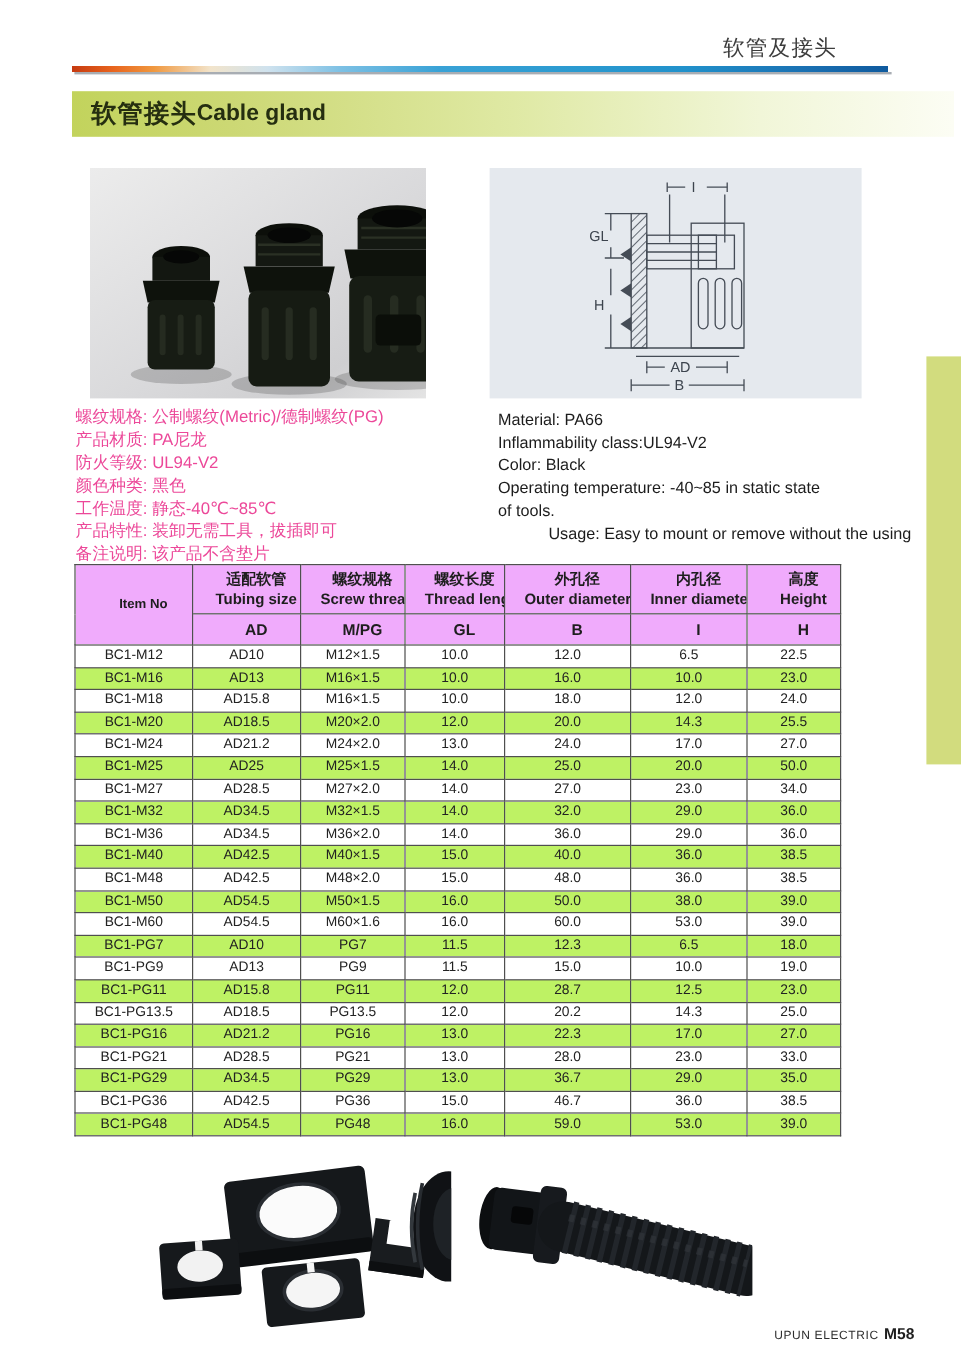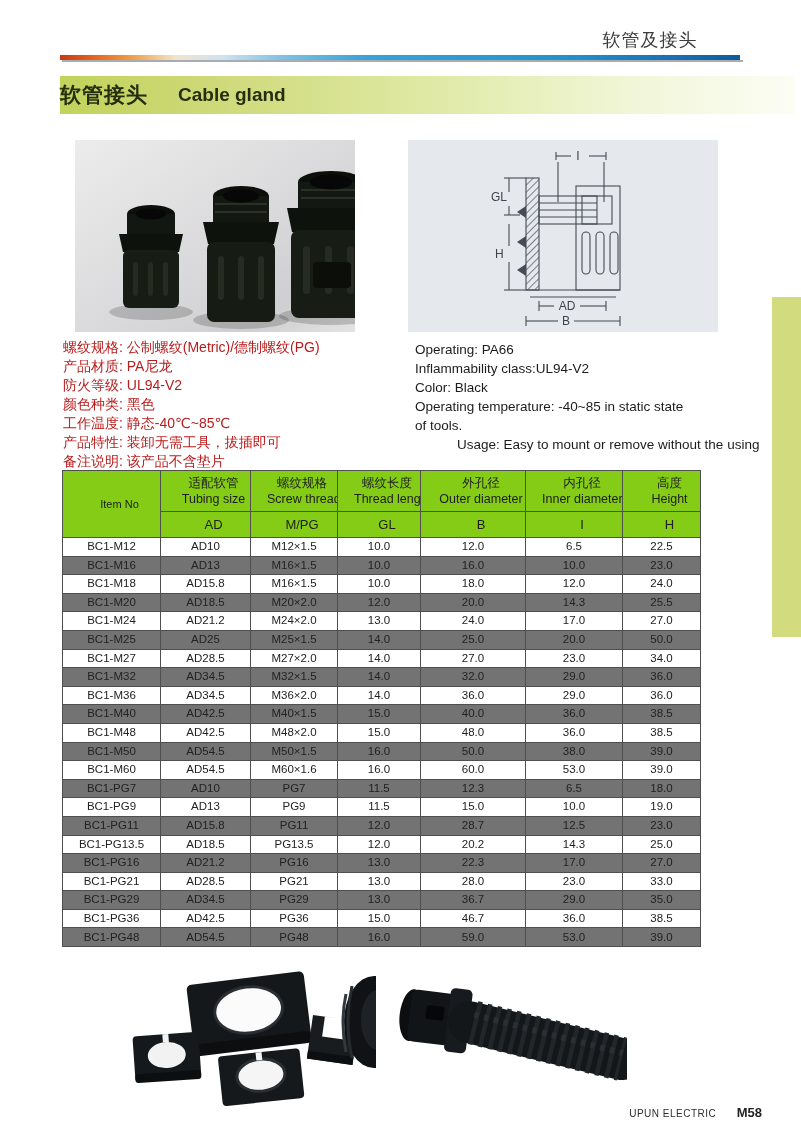--- a/index.html
+++ b/index.html
@@ -11,58 +11,58 @@
   .hdr-right { position:absolute; top:28px; left:560px; width:180px; text-align:center;
                font-size:18px; color:#3c3c3c; letter-spacing:1px; }
   .grad-line { position:absolute; top:55px; left:60px; width:680px; height:5px;
     background:linear-gradient(to right,#c63a10 0%,#e8641e 5%,#f0983f 10%,#f2e4cb 17%,
       #cfe2ee 24%,#7cc0e4 33%,#39a2d6 45%,#2b9ad0 62%,#2191cb 75%,#1a70b2 90%,#0f5a9e 100%); }
   .grad-line-shadow { position:absolute; top:60px; left:62px; width:681px; height:2px; background:#a8adb3; }
 
   
   .title-band { position:absolute; top:76px; left:60px; width:735px; height:38px;
     background:linear-gradient(to right,#c2d35c 0%,#ccd874 18%,#dfe9a4 50%,#f1f6d8 78%,#fcfdf4 100%);
-    display:flex; align-items:center; padding-left:0; }
+    display:flex; align-items:center; padding-left:16px; }
   .title-zh { font-size:21px; font-weight:bold; color:#252e10; letter-spacing:1px; }
-  .title-en { font-size:19px; font-weight:bold; color:#252e10; margin-left:30px; }
+  .title-en { font-size:19px; font-weight:bold; color:#252e10; }
 
   
   .photo-box { position:absolute; top:140px; left:75px; width:280px; height:192px;
     background:linear-gradient(145deg,#ececec 0%,#d9d9db 55%,#cfcfd1 80%,#e4e4e4 100%); }
   .diagram-box { position:absolute; top:140px; left:408px; width:310px; height:192px; background:#e5e9ee; }
 
   
-  .specs-zh { position:absolute; top:338px; left:63px; font-size:14px; line-height:19px; color:#b91c1c; }
+  .specs-zh { position:absolute; top:338px; left:63px; font-size:14px; line-height:19px; color:#ec4899; }
   .specs-en { position:absolute; top:340px; left:415px; font-size:13.5px; line-height:19px; color:#1c1c1c; }
   .specs-en div:last-child { padding-left:42px; }
 
   
   .green-tab { position:absolute; top:297px; left:772px; width:29px; height:340px; background:#d2dc7e; }
 
   
   .spec-table { position:absolute; top:470px; left:62px; border-collapse:collapse; table-layout:fixed;
     width:638px; background:#fff; }
   .spec-table th, .spec-table td { border:1px solid #4f4f4f; text-align:center; vertical-align:middle;
     padding:0; overflow:hidden; white-space:nowrap; }
-  .spec-table thead th { background:#84cc16; font-weight:normal;padding-left:16px; }
+  .spec-table thead th { background:#f0abfc; font-weight:bold;padding-left:16px; }
   .th-top { height:41px; font-size:12.5px; line-height:1.3; }
   .th-sub { height:26px; font-size:13px; }
   .th-item { font-size:11px; }
   .spec-table tbody td { height:18.6px; font-size:11.5px; line-height:1; color:#222; }
-  .spec-table tbody tr.stripe { background:#737373; }
+  .spec-table tbody tr.stripe { background:#bef264; }
   .spec-table { border:1.5px solid #333; }
 
   
   .bottom-left-photo { position:absolute; top:958px; left:128px; width:248px; height:148px; }
   .bottom-right-photo { position:absolute; top:962px; left:395px; width:232px; height:132px; }
 
   
   .footer { position:absolute; top:1103px; left:540px; width:222px; text-align:right; }
   .footer .brand { font-size:10px; color:#2e2e2e; letter-spacing:0.5px; }
-  .footer .pageno { font-size:13px; font-weight:bold; color:#1e1e1e; margin-left:16px; }
+  .footer .pageno { font-size:13px; font-weight:bold; color:#1e1e1e; margin-left:0; }
 
   svg text { font-family:"Liberation Sans","DejaVu Sans",sans-serif; }
 </style>
 </head>
 <body>
 
 <div id="page">
 
   <div class="hdr-right">软管及接头</div>
   <div class="grad-line"></div>
@@ -190,21 +190,21 @@
   <div class="specs-zh">
       <div>螺纹规格: 公制螺纹(Metric)/德制螺纹(PG)</div>
       <div>产品材质: PA尼龙</div>
       <div>防火等级: UL94-V2</div>
       <div>颜色种类: 黑色</div>
       <div>工作温度: 静态-40℃~85℃</div>
       <div>产品特性: 装卸无需工具，拔插即可</div>
       <div>备注说明: 该产品不含垫片</div>
     </div>
   <div class="specs-en">
-      <div>Operating: PA66</div>
+      <div>Material: PA66</div>
       <div>Inflammability class:UL94-V2</div>
       <div>Color:  Black</div>
       <div>Operating temperature: -40~85  in static state</div>
       <div>of tools.</div>
       <div>Usage: Easy to mount or remove without the using</div>
     </div>
 
   <div class="green-tab"></div>
 
   <table class="spec-table">

